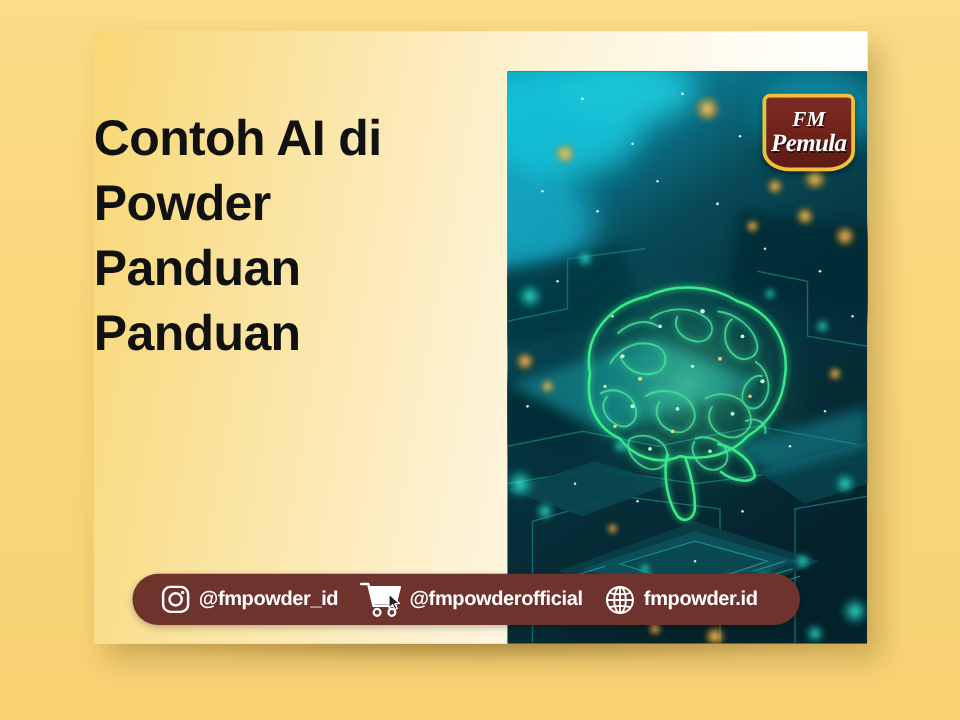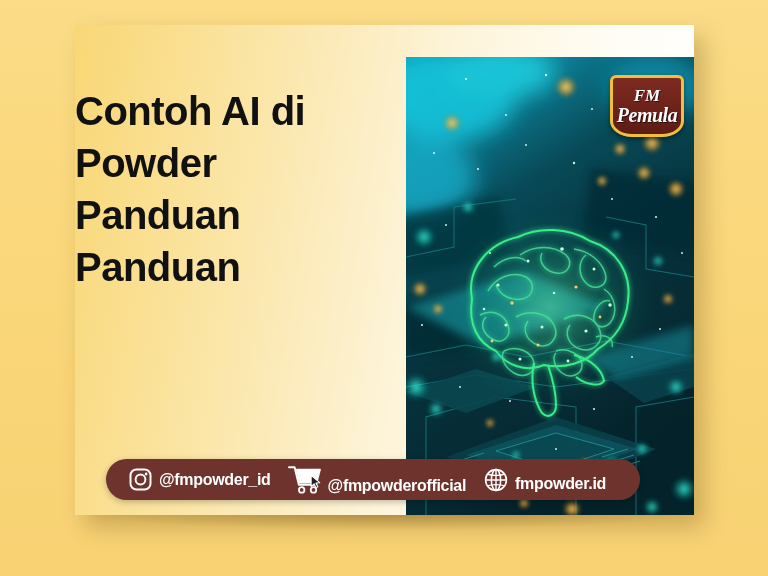--- a/index.html
+++ b/index.html
@@ -92,21 +92,21 @@
     z-index:9;
     box-shadow:0 2px 6px rgba(0,0,0,.25);
     padding-left:22px;
   }
   .social-item {
     display:flex;
     align-items:center;
     color:#ffffff;
     white-space:nowrap;
   }
-  .social-item + .social-item { margin-left:17px;align-items:flex-end; }
+  .social-item + .social-item { margin-left:17px; }
   .social-label {
     font-size:16px;
     font-weight:bold;
     letter-spacing:-0.3px;
     margin-left:6px;
     color:#ffffff;
   }
   .s-icon { display:block; flex:0 0 auto; }
   
   #card-shadow {

